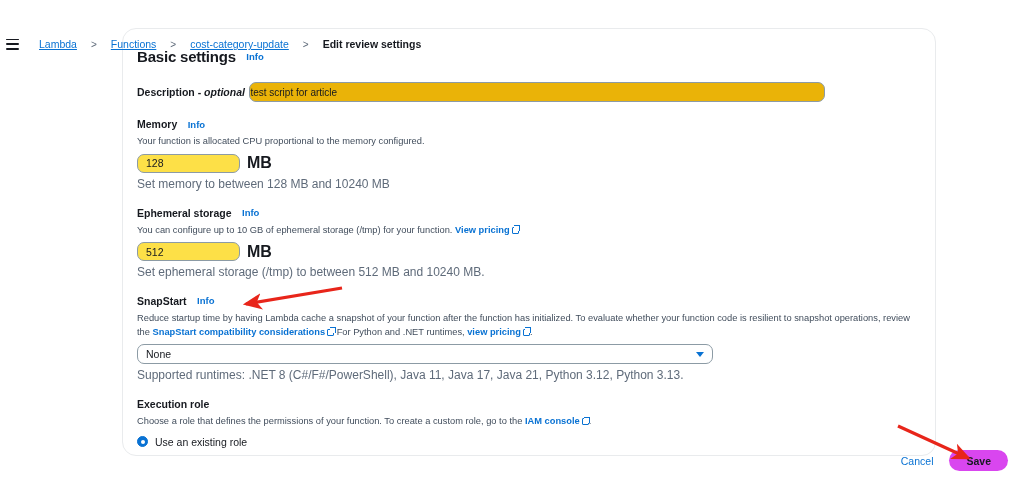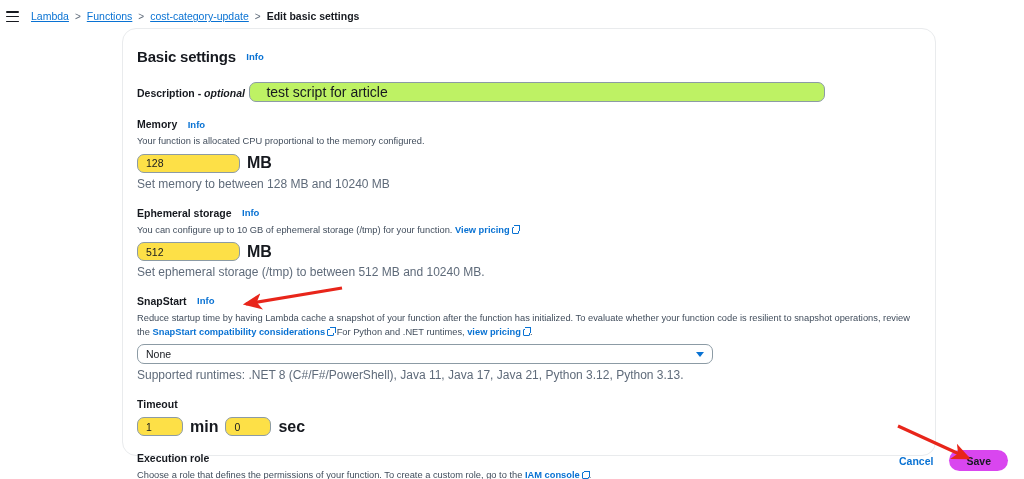--- a/index.html
+++ b/index.html
@@ -9,26 +9,27 @@
     background: #ffffff;
     font-family: "Liberation Sans", sans-serif;
     color: #16191f;
     overflow: hidden;
   }
 
   
   .topbar {
     height: 22px;
     display: flex;
-    align-items: flex-end;
+    align-items: center;
     padding: 0 0 0 6px;
     font-size: 10.5px;
-    gap: 6px;
+    gap: 14px;
     position: relative;
     z-index: 5;
+    margin-top: 33px;
   }
   .hamburger {
     width: 13px; height: 11px;
     display: flex; flex-direction: column; justify-content: space-between;
     margin-right: 6px; cursor: pointer;
   }
   .hamburger span { display:block; height: 1.5px; background: #16191f; border-radius: 1px; }
   .crumb-link {
     color: #0972d3;
     text-decoration: underline;
@@ -88,24 +89,24 @@
     color: #5f6b7a;
     margin-top: 4px;
   }
 
   .text-input {
     margin-top: 5px;
     width: 576px;
     height: 20px;
     border: 1px solid #8c9ba5;
     border-radius: 7px;
-    background: #bef264;
-    font-size: 14px;
+    background: #eab308;
+    font-size: 10px;
     color: #16191f;
-    padding: 0 16px;
+    padding: 0 0;
     font-family: "Liberation Sans", sans-serif;
     outline: none;
   }
 
   .num-row { display: flex; align-items: center; gap: 7px; margin-top: 5px; }
   .num-input {
     width: 103px;
     height: 19px;
     border: 1px solid #8c9ba5;
     border-radius: 7px;
@@ -189,21 +190,21 @@
     position: absolute;
     right: 16px;
     bottom: 8px;
     display: flex;
     align-items: center;
     gap: 16px;
   }
   .cancel-link {
     color: #0972d3;
     font-size: 10.5px;
-    font-weight: bold;
+    font-weight: normal;
     text-decoration: none;
     cursor: pointer;
   }
   .save-btn {
     background: #d946ef;
     color: #16191f;
     border: none;
     border-radius: 11px;
     height: 21px;
     padding: 0 17px;
@@ -224,21 +225,21 @@
     <span></span>
       <span></span>
       <span></span>
   </div>
   <span class="crumb-link">Lambda</span>
   <span class="crumb-sep">&gt;</span>
   <span class="crumb-link">Functions</span>
   <span class="crumb-sep">&gt;</span>
   <span class="crumb-link">cost-category-update</span>
   <span class="crumb-sep">&gt;</span>
-  <span class="crumb-current">Edit basic settings</span>
+  <span class="crumb-current">Edit review settings</span>
 </div>
 
 <div class="card">
 
   <div>
     <span class="card-title">Basic settings</span>
     <a class="info-link">Info</a>
   </div>
 
   <div class="field-group">
@@ -277,29 +278,20 @@
     <div class="desc" style="max-width:845px;">
       <span>Reduce startup time by having Lambda cache a snapshot of your function after the function has initialized. To evaluate whether your function code is resilient to snapshot operations, review the </span><a class="ext-link">SnapStart compatibility considerations</a><span class="ext-ico"></span><span> For Python and .NET runtimes, </span><a class="ext-link">view pricing</a><span class="ext-ico"></span><span>.</span>
     </div>
     <div class="select">
       <span class="val">None</span>
       <span class="caret"></span>
     </div>
     <div class="hint">Supported runtimes: .NET 8 (C#/F#/PowerShell), Java 11, Java 17, Java 21, Python 3.12, Python 3.13.</div>
   </div>
 
-  <div class="field-group">
-    <span class="field-label">Timeout</span>
-    <div class="num-row">
-      <input type="number" class="num-input small" value="1" style="">
-      <span class="unit">min</span>
-      <input type="number" class="num-input small" value="0" style="">
-      <span class="unit">sec</span>
-    </div>
-  </div>
 
   <div class="field-group">
     <span class="field-label">Execution role</span>
     <div class="desc">
       <span>Choose a role that defines the permissions of your function. To create a custom role, go to the </span><a class="ext-link">IAM console</a><span class="ext-ico"></span><span>.</span>
     </div>
     <div class="radio-row">
       <span class="radio checked"></span>
       <span class="radio-label">Use an existing role</span>
     </div>

